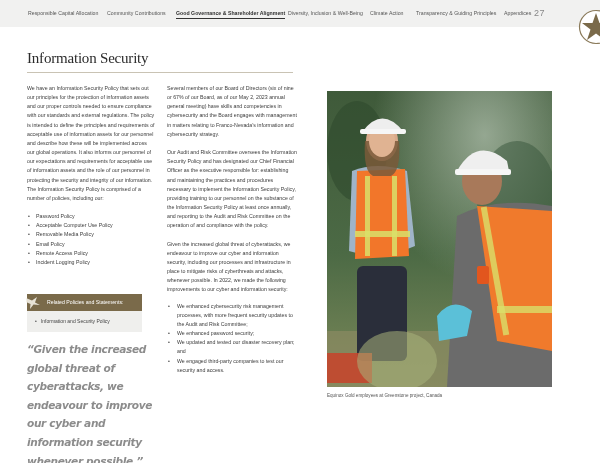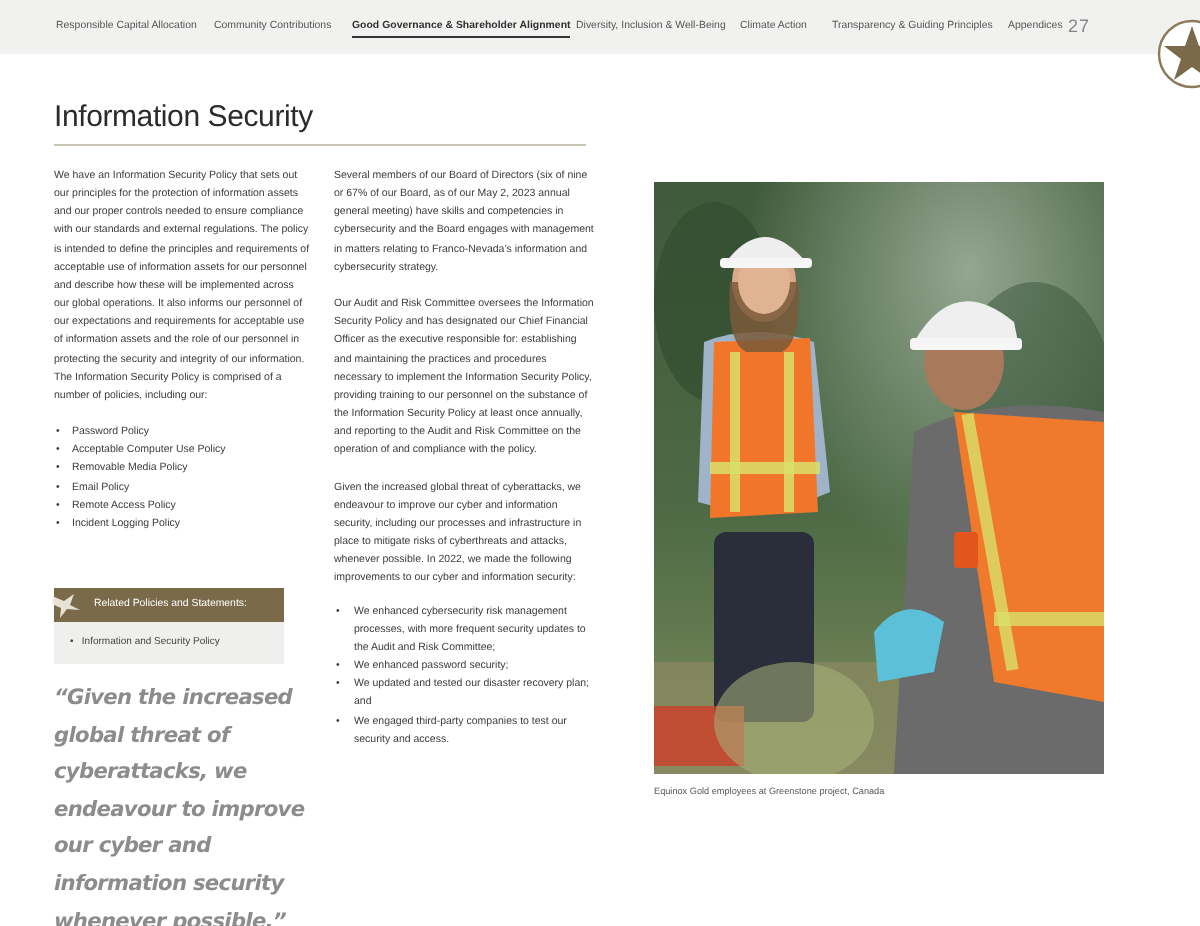--- a/index.html
+++ b/index.html
@@ -22,21 +22,21 @@
   .page-num {
     position: absolute; left: 534px; top: 8px; font-size: 9px; color: #888; letter-spacing: 0.5px;
   }
   .logo {
     position: absolute; left: 578px; top: 9px; width: 36px; height: 36px;
   }
 
   
   .title {
     position: absolute; left: 27px; top: 50px; font-size: 15px; color: #2b2b2b;
-    font-family: Liberation Sans, sans-serif; font-weight: normal; letter-spacing: -0.2px;
+    font-family: Liberation Serif, serif; font-weight: normal; letter-spacing: -0.2px;
   }
   .title-rule {
     position: absolute; left: 27px; top: 72px; width: 266px; height: 1px; background: #c9c3b4;
   }
 
   
   .col {
     position: absolute; font-size: 5.25px; line-height: 9.15px; color: #3c3c3c;
   }
   .col p { margin-bottom: 9.1px; }

